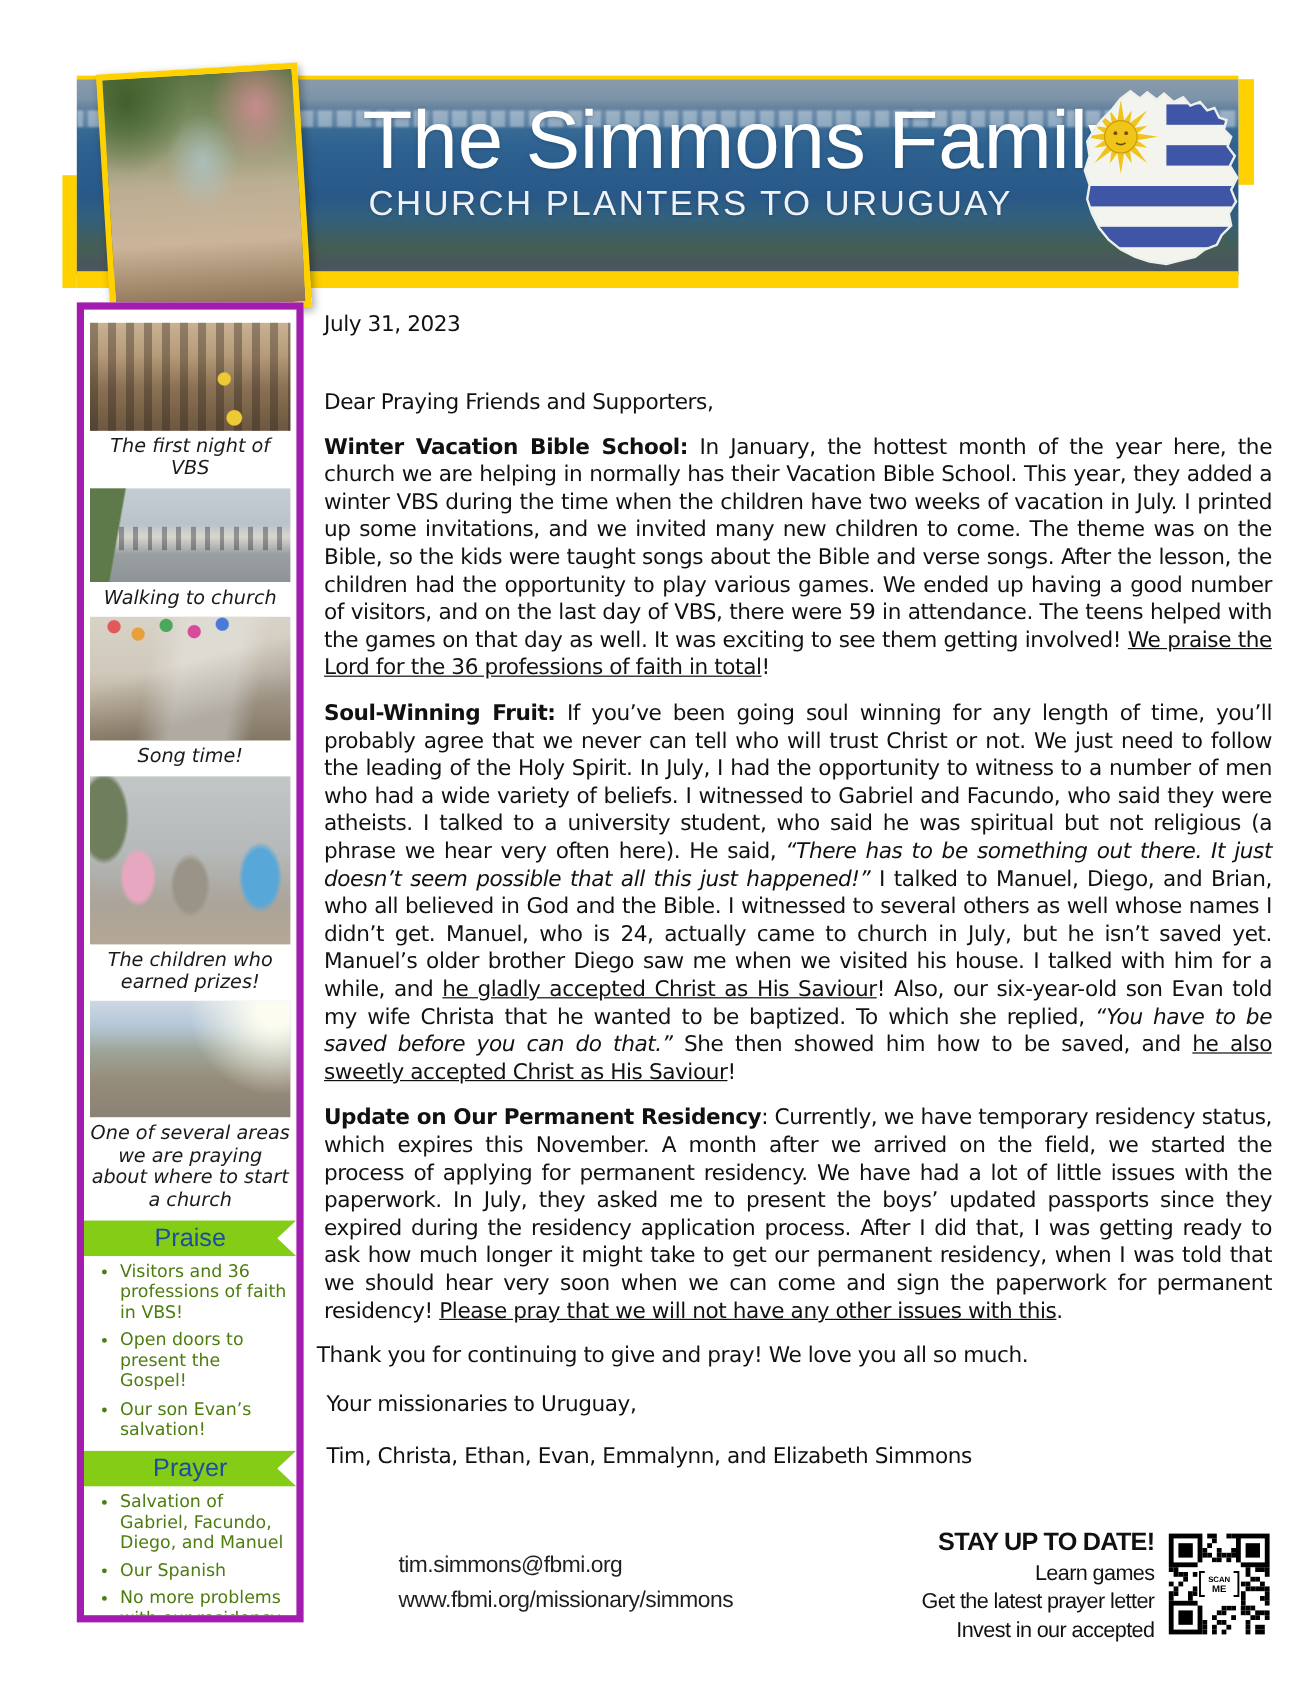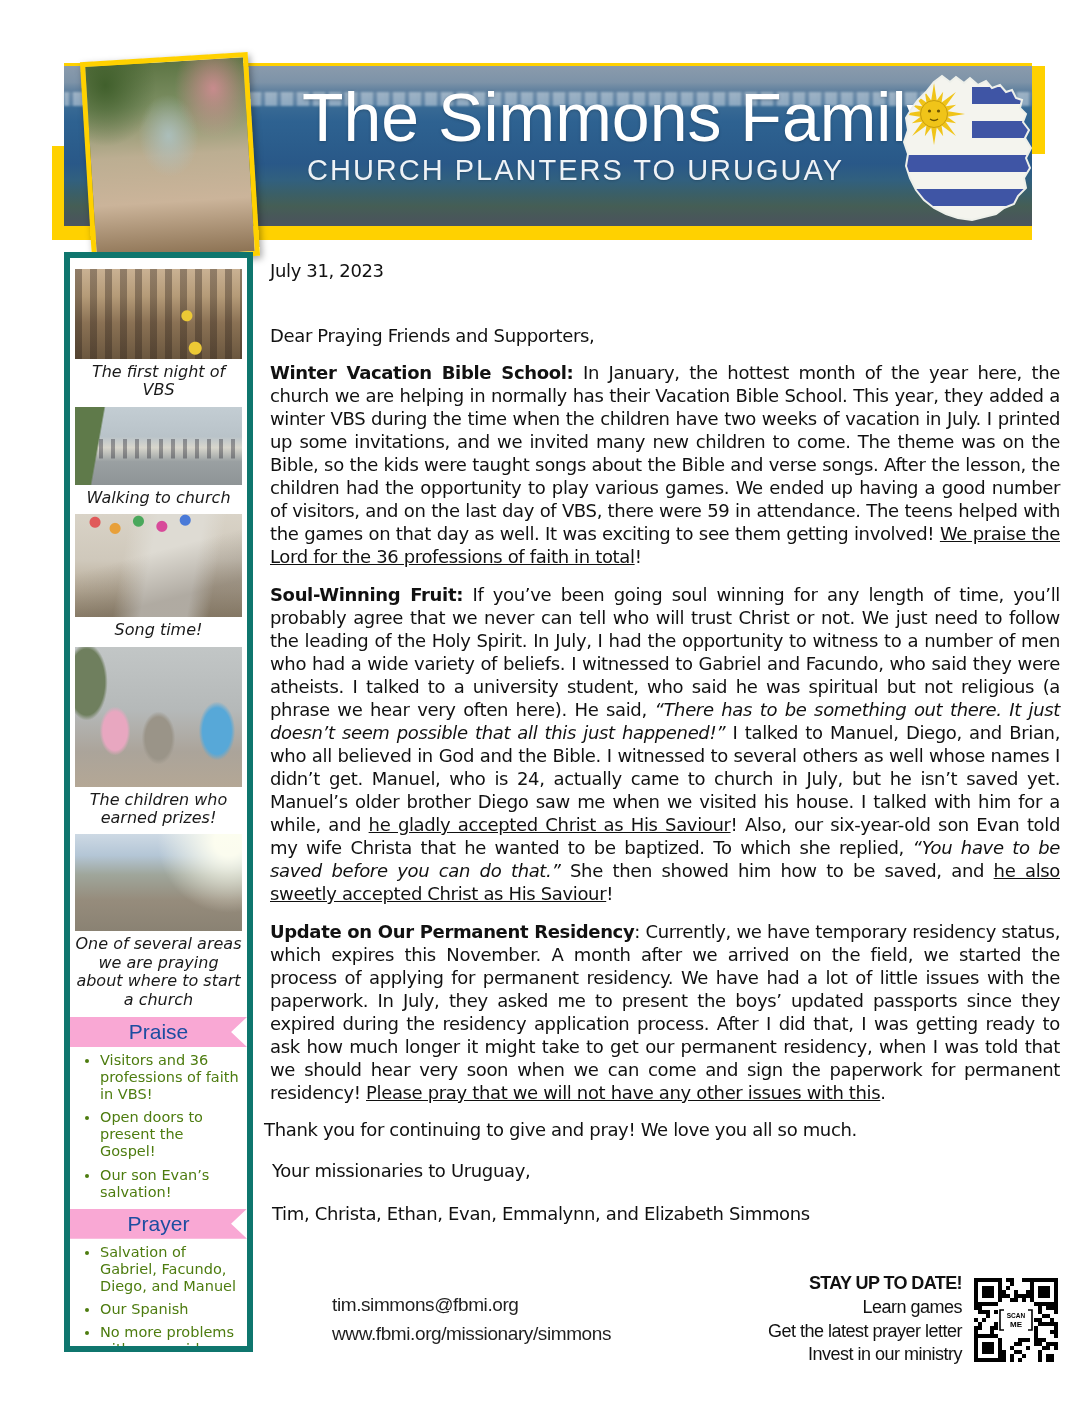--- a/index.html
+++ b/index.html
@@ -28,21 +28,21 @@
   .family-photo{position:absolute;left:86px;top:57px;width:158px;height:194px;
     border:5px solid #ffd100;transform:rotate(-3.5deg);box-shadow:2px 3px 7px rgba(0,0,0,.35);
     background:
       radial-gradient(ellipse 55px 70px at 80% 15%,rgba(214,140,150,.85) 0%,rgba(214,140,150,0) 70%),
       radial-gradient(ellipse 70px 85px at 12% 10%,rgba(60,92,40,.9) 0%,rgba(60,92,40,0) 72%),
       radial-gradient(ellipse 40px 55px at 50% 38%,rgba(173,197,201,.8) 0%,rgba(173,197,201,0) 75%),
       linear-gradient(180deg,#5d7544 0%,#7d8f63 22%,#bcae92 48%,#cbb49a 72%,#8d7354 100%);}
 
   
   .sidebar{position:absolute;left:64px;top:252px;width:189px;height:1100px;box-sizing:border-box;
-    border:6px solid #0f766e;background:#fff;padding:11px 5px 6px;overflow:hidden;}
+    border:6px solid #a21caf;background:#fff;padding:11px 5px 6px;overflow:hidden;}
   .sb-photo{width:100%;border:0;}
   .sb-caption{font-style:italic;font-size:16px;line-height:1.15;text-align:center;color:#1a1a1a;margin:4px 0 7px;}
   .ph1{height:90px;background:
       radial-gradient(circle at 67% 52%,#ecc935 0 5px,rgba(0,0,0,0) 6px),
       radial-gradient(circle at 72% 88%,#ecc935 0 6px,rgba(0,0,0,0) 7px),
       repeating-linear-gradient(90deg,rgba(40,30,25,.35) 0 7px,rgba(0,0,0,0) 7px 15px),
       linear-gradient(180deg,#c9b193 0%,#b59b78 30%,#8a7154 60%,#6b573f 100%);}
   .ph2{height:78px;background:
       linear-gradient(100deg,#5f7a4a 0 16%,rgba(0,0,0,0) 17%),
       repeating-linear-gradient(90deg,rgba(45,45,55,.4) 0 4px,rgba(0,0,0,0) 4px 12px) 0 55%/100% 25% no-repeat,
@@ -58,21 +58,21 @@
       linear-gradient(180deg,#d9d3c7 0%,#cfc8bb 45%,#b7ab97 75%,#9a8c74 100%);}
   .ph4{height:140px;background:
       radial-gradient(ellipse 30px 55px at 7% 25%,#6f7f5e 0 60%,rgba(0,0,0,0) 70%),
       radial-gradient(ellipse 22px 35px at 24% 60%,#e8a7c0 0 55%,rgba(0,0,0,0) 70%),
       radial-gradient(ellipse 26px 42px at 85% 60%,#57a8d8 0 55%,rgba(0,0,0,0) 70%),
       radial-gradient(ellipse 24px 38px at 50% 65%,#9a9488 0 55%,rgba(0,0,0,0) 70%),
       linear-gradient(180deg,#c2c6c6 0%,#b5b9b9 45%,#aba49a 75%,#b4a795 100%);}
   .ph5{height:97px;background:
       radial-gradient(circle at 92% 8%,rgba(255,255,240,.95) 0 8%,rgba(255,255,240,0) 40%),
       linear-gradient(180deg,#cdd9e4 0%,#b4c6d6 22%,#9fa69b 42%,#968c7c 68%,#8a8273 100%);}
-  .ribbon{margin:8px -5px 5px;height:30px;line-height:30px;background:#f9a8d4;
+  .ribbon{margin:8px -5px 5px;height:30px;line-height:30px;background:#84cc16;
     clip-path:polygon(0 0,100% 0,91% 50%,100% 100%,0 100%);
     text-align:center;font-family:"Liberation Sans",sans-serif;font-size:21px;color:#1c4da0;}
   .sb-list{margin:4px 0 2px;padding-left:25px;font-size:14.5px;line-height:1.18;color:#4d7c0f;}
   .sb-list li{margin-bottom:6px;}
 
   
   .letter{position:absolute;left:270px;top:254px;width:790px;font-size:18px;letter-spacing:-0.35px;}
   .date{margin:6px 0 44px;}
   .salutation{margin:0 0 15px;}
   .para{line-height:23px;text-align:justify;margin:0 0 15px;}
@@ -82,21 +82,21 @@
   .closing{margin:6px 0 20px -6px;}
   .signoff{margin:0 0 22px 2px;}
   .signature{margin:0 0 0 2px;}
 
   
   .footer{position:absolute;left:270px;top:1272px;width:790px;display:flex;align-items:flex-start;}
   .footer-left{width:400px;margin-left:62px;margin-top:18px;
     font-family:"Liberation Sans",sans-serif;font-size:19px;line-height:1.55;color:#1f1f1f;letter-spacing:-0.4px;}
   .footer-right{margin-left:auto;text-align:right;font-family:"Liberation Sans",sans-serif;
     font-size:18px;line-height:1.32;color:#111;letter-spacing:-0.5px;}
-  .footer-right .headline{font-weight:bold;font-size:18px;letter-spacing:-0.6px;}
+  .footer-right .headline{font-weight:bold;font-size:21px;letter-spacing:-0.6px;}
   .qr-box{width:88px;height:88px;margin-left:10px;margin-top:4px;flex:0 0 auto;text-align:center;}
 </style>
 </head>
 <body>
 
 <div class="page">
 
   <div class="accent-left"></div>
   <div class="accent-right"></div>
   <div class="banner">
@@ -188,21 +188,21 @@
 
   <div class="footer">
     <div class="footer-left">
       <div>tim.simmons@fbmi.org</div>
       <div>www.fbmi.org/missionary/simmons</div>
     </div>
     <div class="footer-right">
       <div class="headline">STAY UP TO DATE!</div>
       <div>Learn games</div>
       <div>Get the latest prayer letter</div>
-      <div>Invest in our ministry</div>
+      <div>Invest in our accepted</div>
     </div>
     <div class="qr-box">
       <svg id="qr" width="88" height="88" viewBox="0 0 88 88">
           <rect x="0" y="0" width="88" height="88" fill="#fff"></rect>
           <rect x="34" y="2" width="4" height="4" fill="#000"></rect>
           <rect x="38" y="2" width="4" height="4" fill="#000"></rect>
           <rect x="50" y="2" width="4" height="4" fill="#000"></rect>
           <rect x="54" y="2" width="4" height="4" fill="#000"></rect>
           <rect x="38" y="6" width="4" height="4" fill="#000"></rect>
           <rect x="34" y="10" width="4" height="4" fill="#000"></rect>

